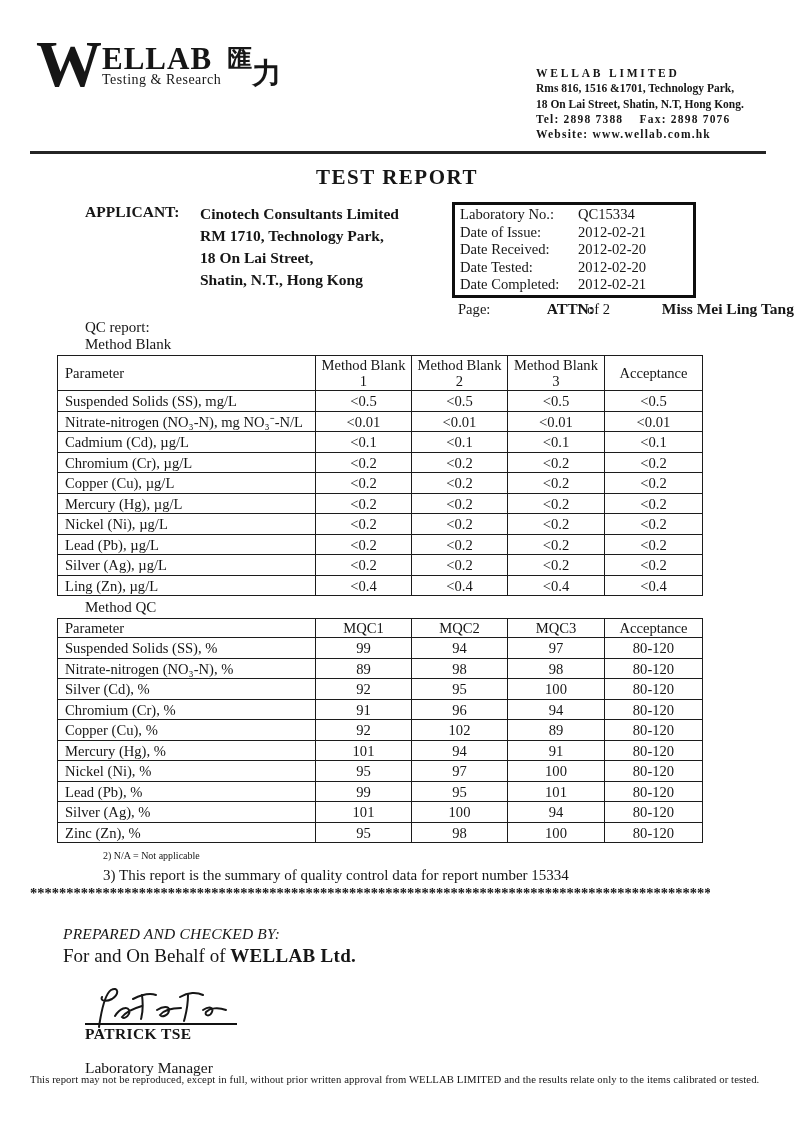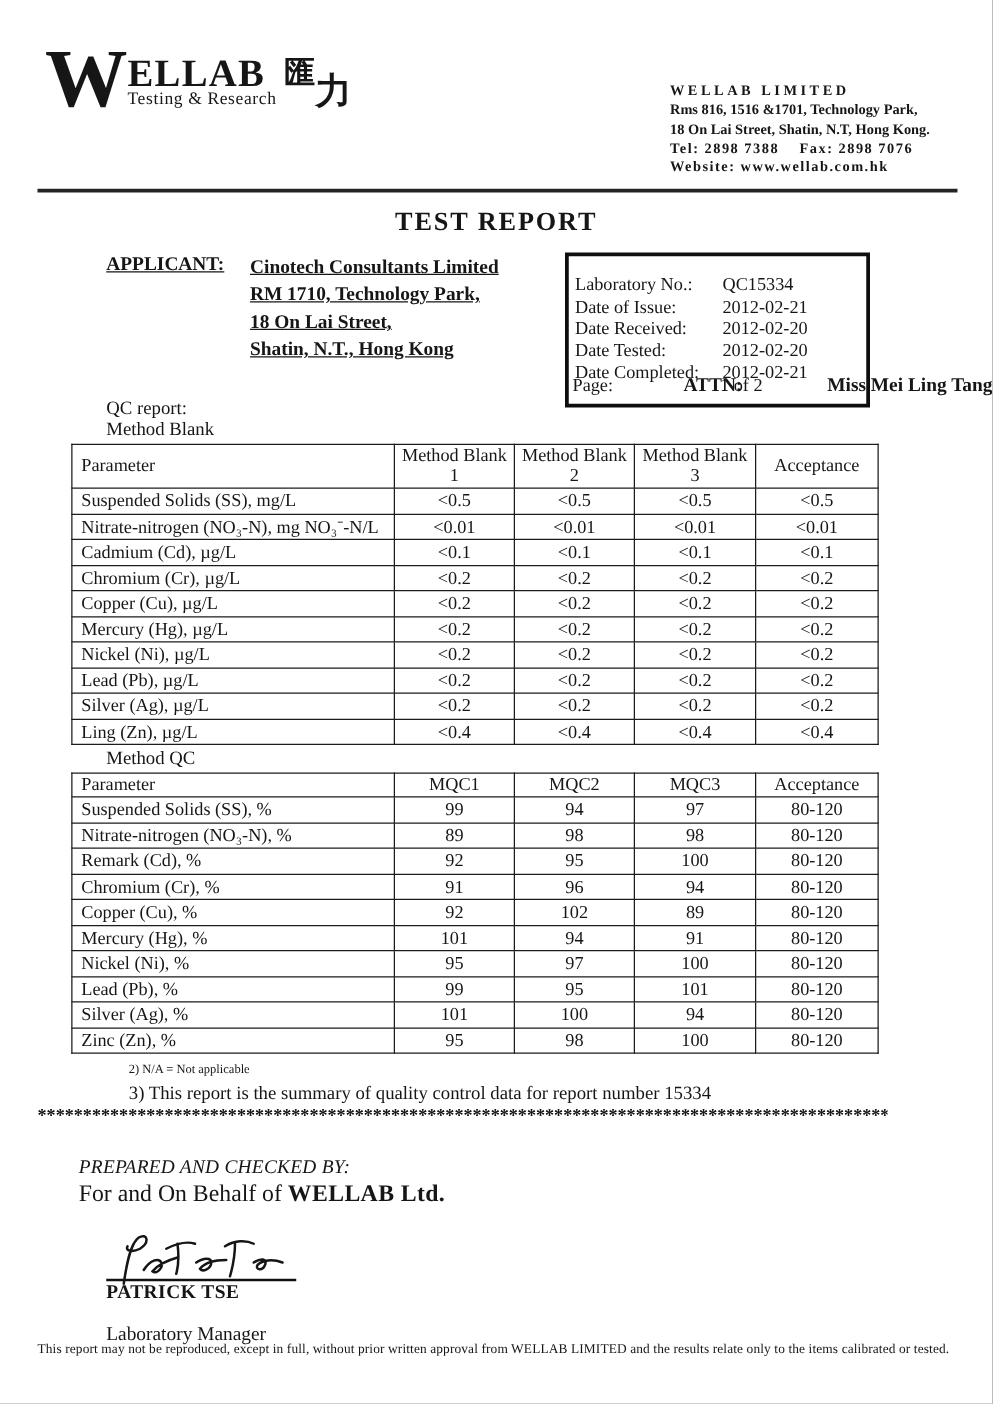--- a/index.html
+++ b/index.html
@@ -20,24 +20,24 @@
   .cn2{font-size:29px;line-height:29px;font-weight:bold;margin-top:13px;}
   .co-block{width:232px;font-size:11.5px;line-height:15.3px;font-weight:bold;margin-top:2px;}
   .ls3{letter-spacing:2.8px;margin-top:38px;}
   .ls1{letter-spacing:1.2px;}
   .pre{white-space:pre;}
   .rule{height:3px;background:#242424;margin:9px 28px 0 30px;}
   
   .title{text-align:center;font-size:21px;font-weight:bold;letter-spacing:1.5px;margin-top:11px;}
   
   .app-sec{position:relative;margin:13px 0 0 85px;height:97px;}
-  .app-row{display:flex;text-decoration:underline;}
+  .app-row{display:flex;}
   .app-label{width:115px;font-weight:bold;font-size:15.5px;}
   .app-lines div{font-weight:bold;font-size:15.5px;line-height:22px;}
-  .lab-box{position:absolute;left:367px;top:-1px;width:228px;border:3px solid #0e0e0e;padding:15px 5px;}
+  .lab-box{position:absolute;left:367px;top:-1px;width:228px;border:3px solid #0e0e0e;padding:1px 5px;}
   .lab-row{display:flex;font-size:14.6px;line-height:17.4px;}
   .lab-label{width:118px;}
   .attn-row{position:relative;margin-left:85px;display:flex;justify-content:flex-end;}
   .attn-label{width:115px;font-weight:bold;font-size:15.5px;}
   .attn-value{font-weight:bold;font-size:15.5px;}
   .page-row{position:absolute;left:373px;top:1px;display:flex;font-size:14.6px;font-weight:normal;}
   .page-label{width:118px;}
   .qc-heading{margin:1px 0 0 85px;font-weight:normal;font-size:15px;line-height:16px;}
   
   table{border-collapse:collapse;margin:3px 0 0 57px;table-layout:fixed;width:645px;}
@@ -259,21 +259,21 @@
           <td>80-120</td>
         </tr>
         <tr>
           <td class="param">Nitrate-nitrogen (NO₃-N), %</td>
           <td>89</td>
           <td>98</td>
           <td>98</td>
           <td>80-120</td>
         </tr>
         <tr>
-          <td class="param">Remark (Cd), %</td>
+          <td class="param">Silver (Cd), %</td>
           <td>92</td>
           <td>95</td>
           <td>100</td>
           <td>80-120</td>
         </tr>
         <tr>
           <td class="param">Chromium (Cr), %</td>
           <td>91</td>
           <td>96</td>
           <td>94</td>

